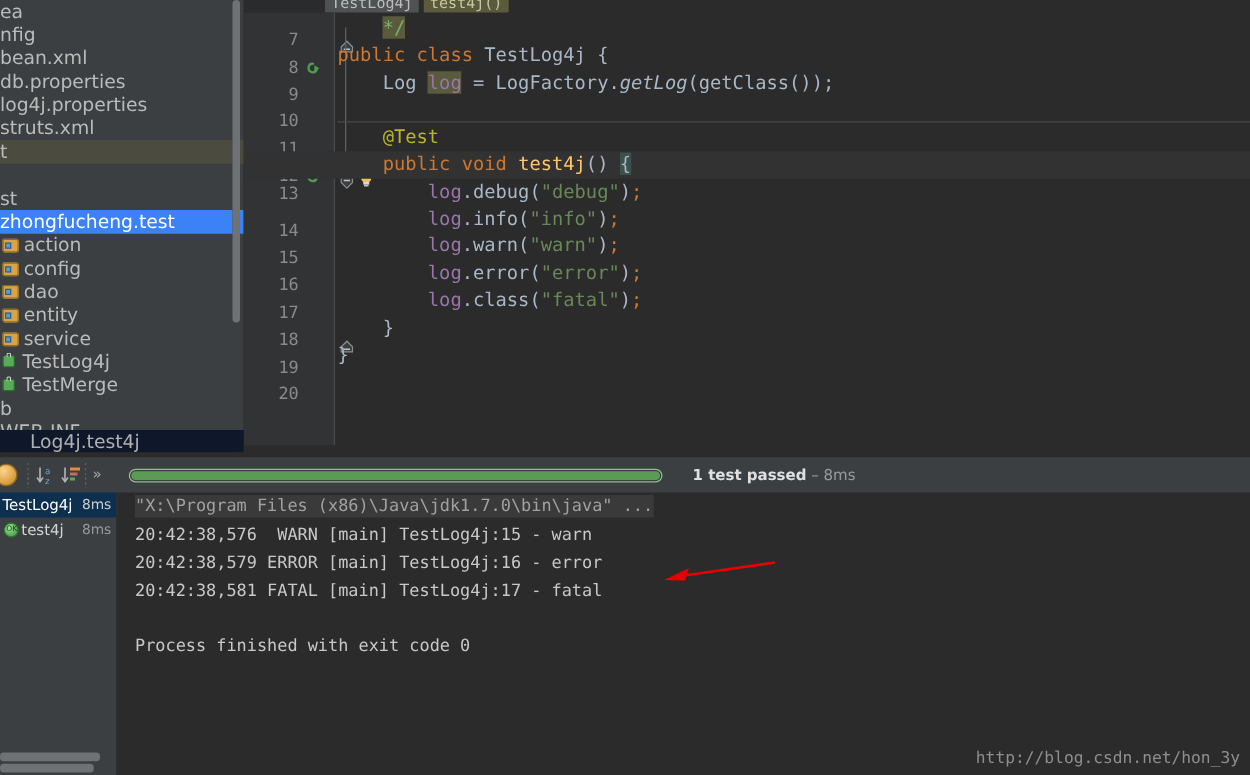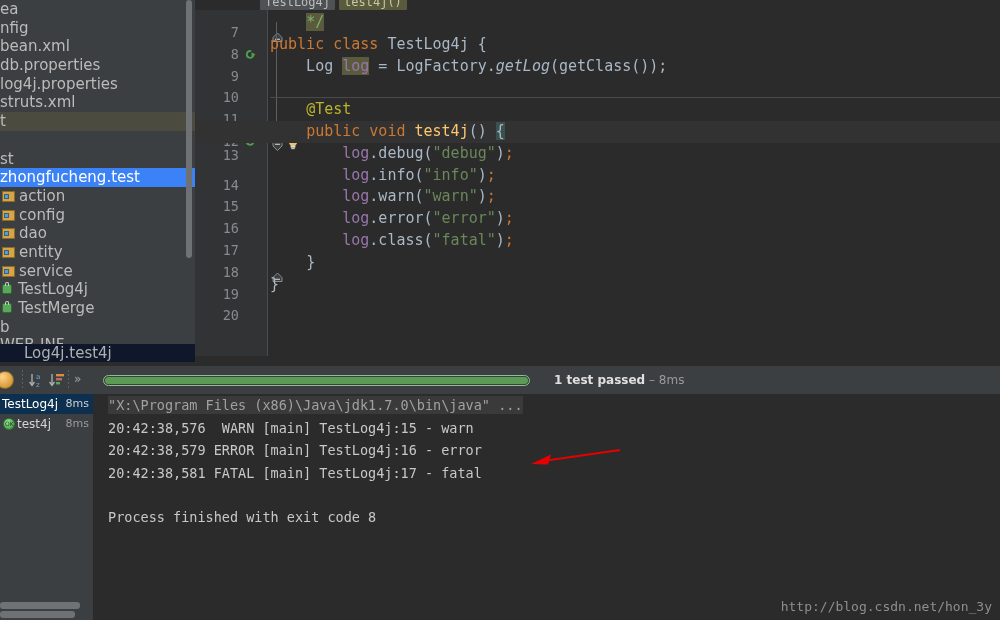--- a/index.html
+++ b/index.html
@@ -365,21 +365,21 @@
     <div id="testtree-scroll"></div>
     <div id="panel-divider"></div>
   </div>
 
   <div id="console">
       <div class="con-line cmd"><span class="seg">"X:\Program Files (x86)\Java\jdk1.7.0\bin\java" ...</span></div>
       <div class="con-line">20:42:38,576  WARN [main] TestLog4j:15 - warn</div>
       <div class="con-line">20:42:38,579 ERROR [main] TestLog4j:16 - error</div>
       <div class="con-line">20:42:38,581 FATAL [main] TestLog4j:17 - fatal</div>
       <div class="con-line blank"></div>
-      <div class="con-line">Process finished with exit code 8</div>
+      <div class="con-line">Process finished with exit code 0</div>
     </div>
   <div id="csdn">http://blog.csdn.net/hon_3y</div>
 
   <svg id="arrow" viewBox="0 0 105 32">
     <line x1="95" y1="10" x2="18" y2="21" stroke="#e60000" stroke-width="2.2"></line>
     <polygon points="6,24 26,14.5 23,24.5" fill="#e60000"></polygon>
   </svg>
 
   <div id="tree-hscroll"></div>
 </div>

